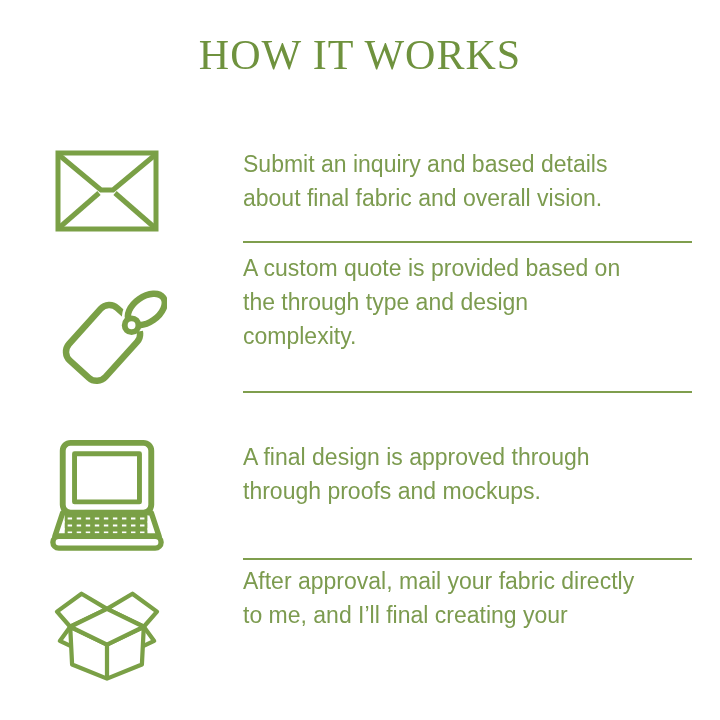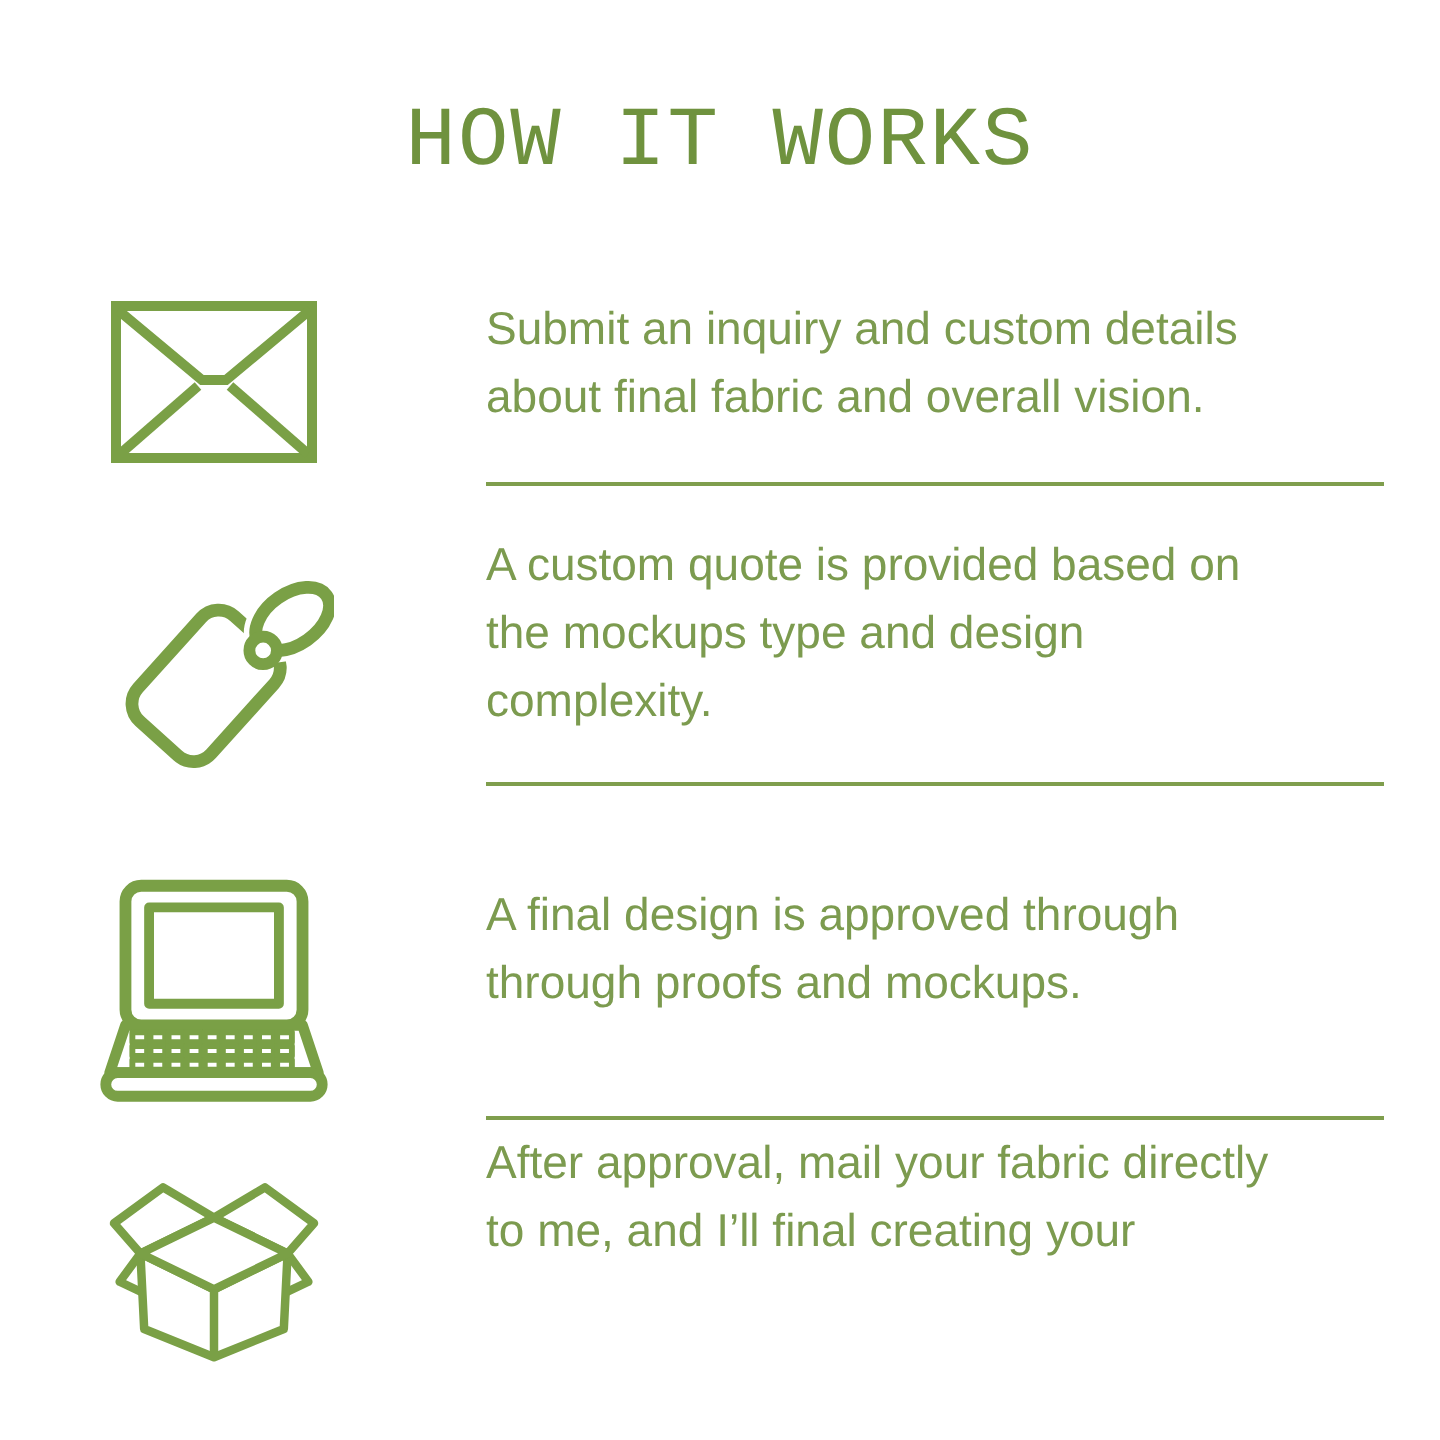--- a/index.html
+++ b/index.html
@@ -13,23 +13,23 @@
   html,body{background:#e9e9e9;}
   .canvas{
     position:relative;
     width:720px;height:720px;
     background:var(--background);
     overflow:hidden;
     font-family:"Liberation Sans", sans-serif;
   }
   .page-title{
     position:absolute;
-    top:50px;left:0;right:0;
+    top:34px;left:0;right:0;
     text-align:center;
-    font-family:Liberation Mono, monospace;
+    font-family:Liberation Serif, serif;
     font-weight:400;
     font-size:42px;
     line-height:1;
     letter-spacing:1px;
     color:var(--title);
   }
   .icon-cell{
     position:absolute;
     left:47px;width:120px;
     display:flex;justify-content:center;align-items:flex-start;
@@ -58,36 +58,36 @@
 
   <div class="icon-cell" style="top:150px">
     <svg width="104" height="82" viewBox="0 0 104 82" fill="none" stroke="currentColor" stroke-width="5">
       <rect x="3" y="3" width="98" height="76"></rect>
       <path d="M4 5 L46 40 L58 40 L100 5"></path>
       <path d="M5 77 L44 43"></path>
       <path d="M99 77 L60 43"></path>
     </svg>
   </div>
   <div class="step-text" style="top:147px">
-    <div>Submit an inquiry and custom details</div>
+    <div>Submit an inquiry and based details</div>
     <div>about final fabric and overall vision.</div>
   </div>
   <div class="divider" style="top:241px"></div>
 
   <div class="icon-cell" style="top:280px">
     <svg width="120" height="116" viewBox="0 0 120 118" fill="none" stroke="currentColor" stroke-width="6.5" stroke-linejoin="round">
       <rect x="31" y="28" width="50" height="72" rx="12" transform="rotate(42 56 64)" fill="#fff"></rect>
       <ellipse cx="100" cy="30" rx="21" ry="13" transform="rotate(-35 100 30)" stroke="#fff" stroke-width="12"></ellipse>
       <ellipse cx="100" cy="30" rx="21" ry="13" transform="rotate(-35 100 30)"></ellipse>
       <circle cx="85" cy="46" r="7" fill="#fff" stroke-width="6"></circle>
     </svg>
   </div>
-  <div class="step-text" style="top:265px">
+  <div class="step-text" style="top:251px">
     <div>A custom quote is provided based on</div>
-    <div>the mockups type and design</div>
+    <div>the through type and design</div>
     <div>complexity.</div>
   </div>
   <div class="divider" style="top:391px"></div>
 
   <div class="icon-cell" style="top:435px">
     <svg width="122" height="120" viewBox="0 0 122 120" fill="none" stroke="currentColor" stroke-linejoin="round">
       <rect x="16" y="7" width="90" height="71" rx="8" stroke-width="6"></rect>
       <rect x="28" y="18" width="66" height="49" stroke-width="5"></rect>
       <path d="M16 78 L106 78 L114 102 L8 102 Z" fill="#fff" stroke-width="5.5"></path>
       <g stroke-width="3" fill="#fff">

